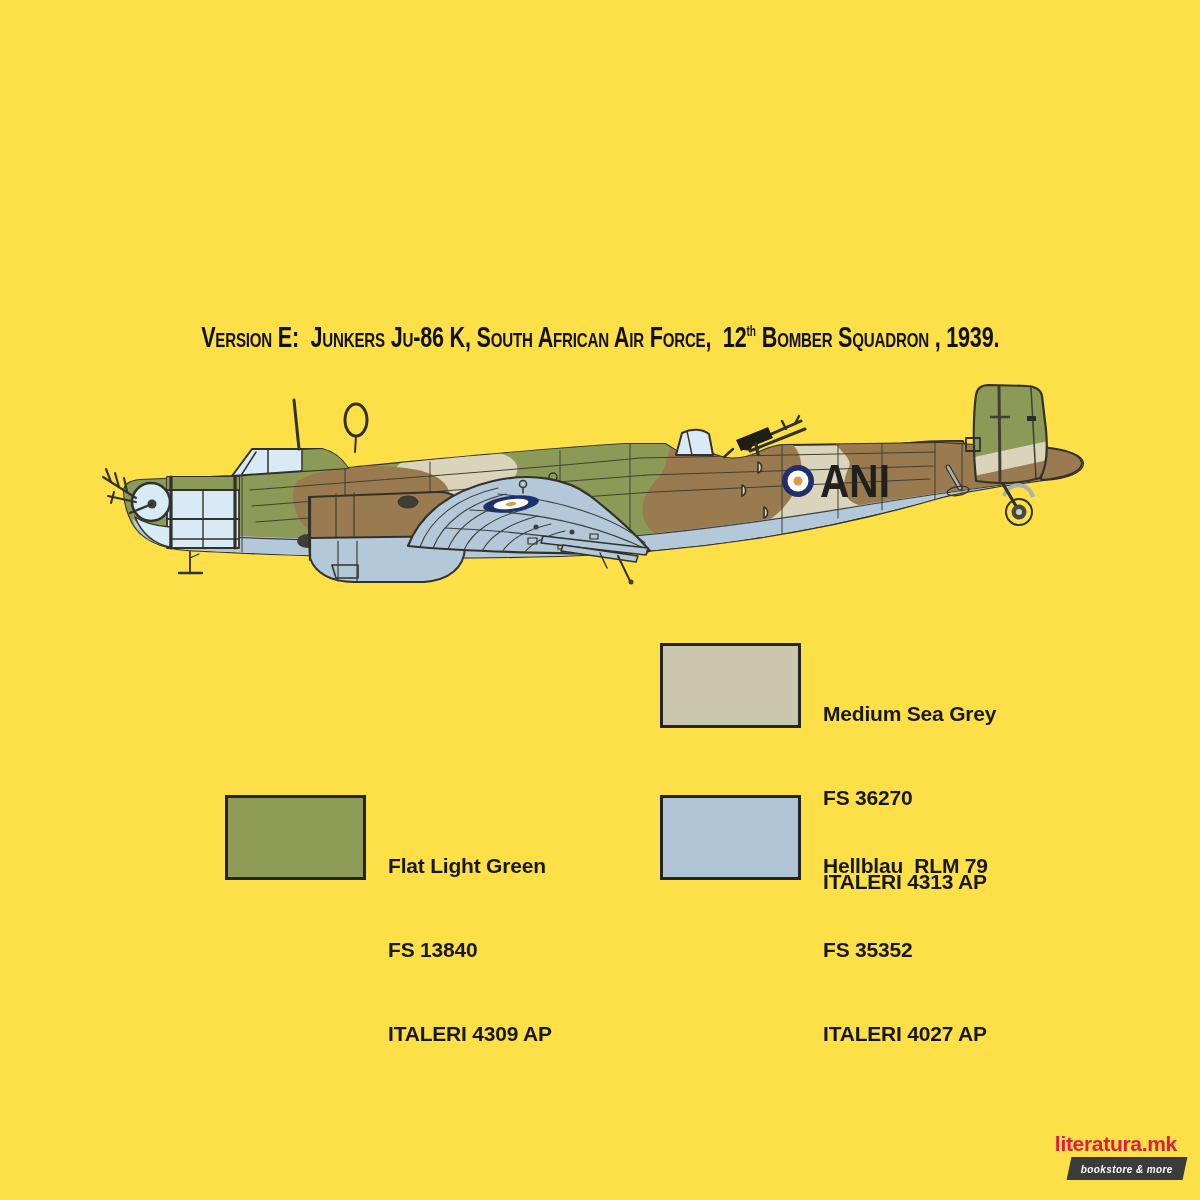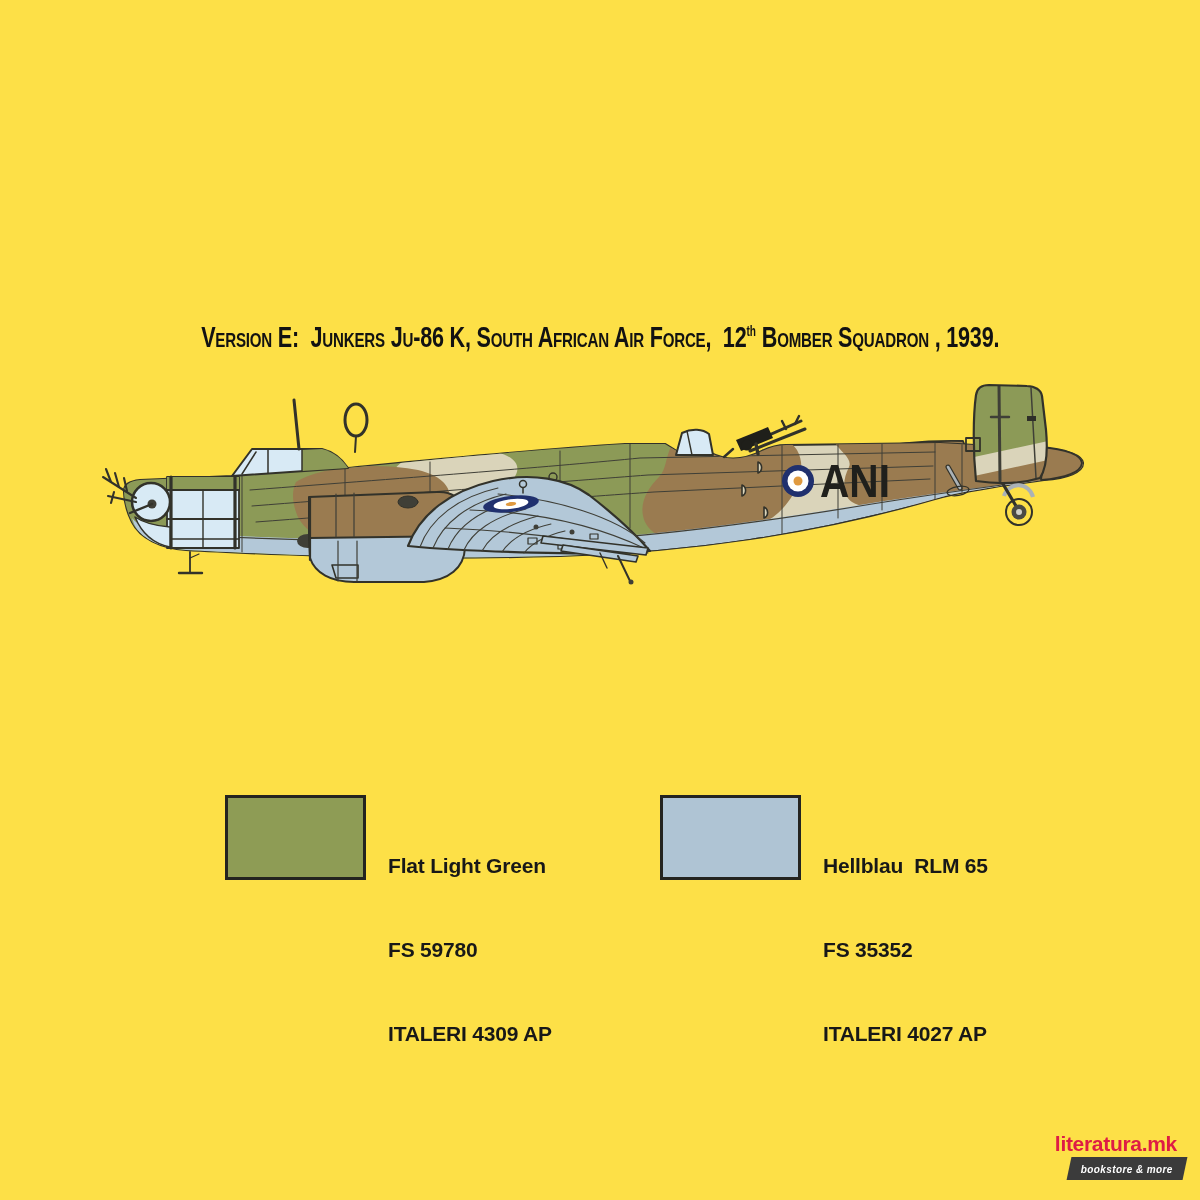--- a/index.html
+++ b/index.html
@@ -239,32 +239,40 @@
       <g>
         <path stroke="var(--metal,#ABB2B6)" stroke-width="4" fill="none" d="M1004,496 A15,15 0 0 1 1033,497"></path>
         <path class="ol" stroke-width="3.2" d="M1003,484 L1016,506"></path>
         <circle cx="1019" cy="512" r="13" fill="#95958E" class="ol" stroke-width="2"></circle>
         <circle cx="1019" cy="512" r="7.5" fill="#4A4A44"></circle>
         <circle cx="1019" cy="512" r="3" fill="#CFCFC8"></circle>
       </g>
     </g>
   </svg>
 
+  <div class="paint-card" style="left:660px;top:643px;">
+    <div class="swatch" style="background-color: rgb(203, 199, 174);"></div>
+    <div class="paint-info">
+      <div>Medium Sea Grey</div>
+      <div>FS 36270</div>
+      <div>ITALERI 4313 AP</div>
+    </div>
+  </div>
   <div class="paint-card" style="left:225px;top:795px;">
     <div class="swatch" style="background-color: rgb(142, 156, 85);"></div>
     <div class="paint-info">
       <div>Flat Light Green</div>
-      <div>FS 59780</div>
+      <div>FS 13840</div>
       <div>ITALERI 4309 AP</div>
     </div>
   </div>
   <div class="paint-card" style="left:660px;top:795px;">
     <div class="swatch" style="background-color: rgb(175, 196, 212);"></div>
     <div class="paint-info">
-      <div>Hellblau  RLM 65</div>
+      <div>Hellblau  RLM 79</div>
       <div>FS 35352</div>
       <div>ITALERI 4027 AP</div>
     </div>
   </div>
 
   <div class="wm">
     <div class="wm-site">literatura.mk</div>
     <div class="wm-box">
       <span class="wm-tag">bookstore &amp; more</span>
     </div>

